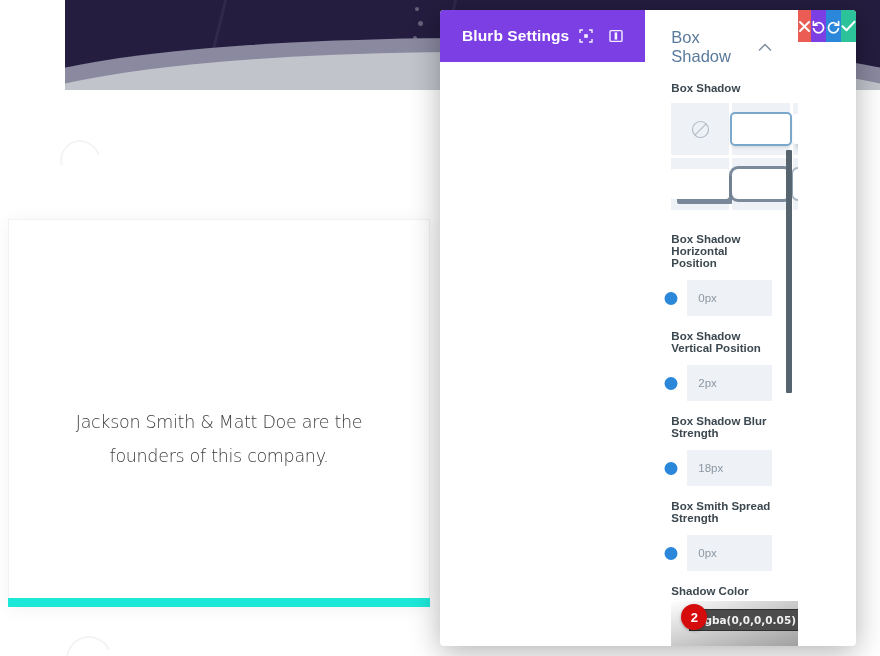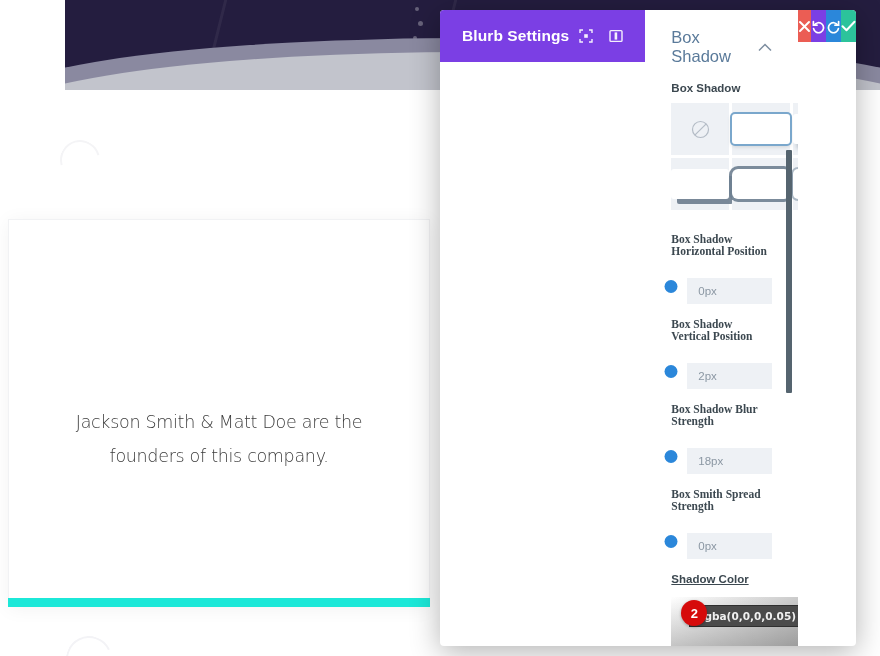--- a/index.html
+++ b/index.html
@@ -162,43 +162,42 @@
     background: #d60b0b; color: #ffffff;
     font-size: 13px; font-weight: bold;
     display: flex; align-items: center; justify-content: center;
     box-shadow: 0 1px 3px rgba(0,0,0,.3);
     z-index: 30;
   }
   .badge-1 { left: 182px; top: -13px; }
 
   
   .slider-row { margin-bottom: 14px; }
-  .slider-row .field-label { margin-bottom: 11px; font-family: Liberation Serif, serif; }
+  .slider-row .field-label { margin-bottom: 11px; }
   .slider-line { display: flex; align-items: center; gap: 16px; }
   .track-wrap {
     position: relative; flex: 1 1 auto; height: 16px;
     display: flex; align-items: center; cursor: pointer;
   }
   .track {
     width: 100%; height: 4px; background: #e7ecf1; border-radius: 2px;
   }
   .knob {
     position: absolute; width: 13px; height: 13px; border-radius: 50%;
     background: #2b87da; transform: translateX(-50%);
   }
   .val-box {
-    width: 106px; height: 26px; background: #eef1f5;
+    width: 106px; height: 36px; background: #eef1f5;
     display: flex; align-items: center; padding: 0 11px;
     font-size: 11.5px; color: #8b97a3;
     cursor: text;
-    margin-top: 10px;
-  }
-
-  
-  .color-label { margin-top: 9px; margin-bottom: 12px; text-decoration: underline; }
+  }
+
+  
+  .color-label { margin-top: 9px; margin-bottom: 4px; }
   .picker {
     position: relative; width: 248px; height: 118px;
     background:
       linear-gradient(to bottom, rgba(0,0,0,0) 0%, rgba(0,0,0,.55) 100%),
       linear-gradient(to right, #ffffff 0%, #9a9a9a 100%);
     overflow: visible;
   }
   .picker-input {
     position: absolute; left: 18px; top: 8px; width: 160px; height: 22px;
     background: #4b4b4b; border: 1px solid #2f2f2f;

